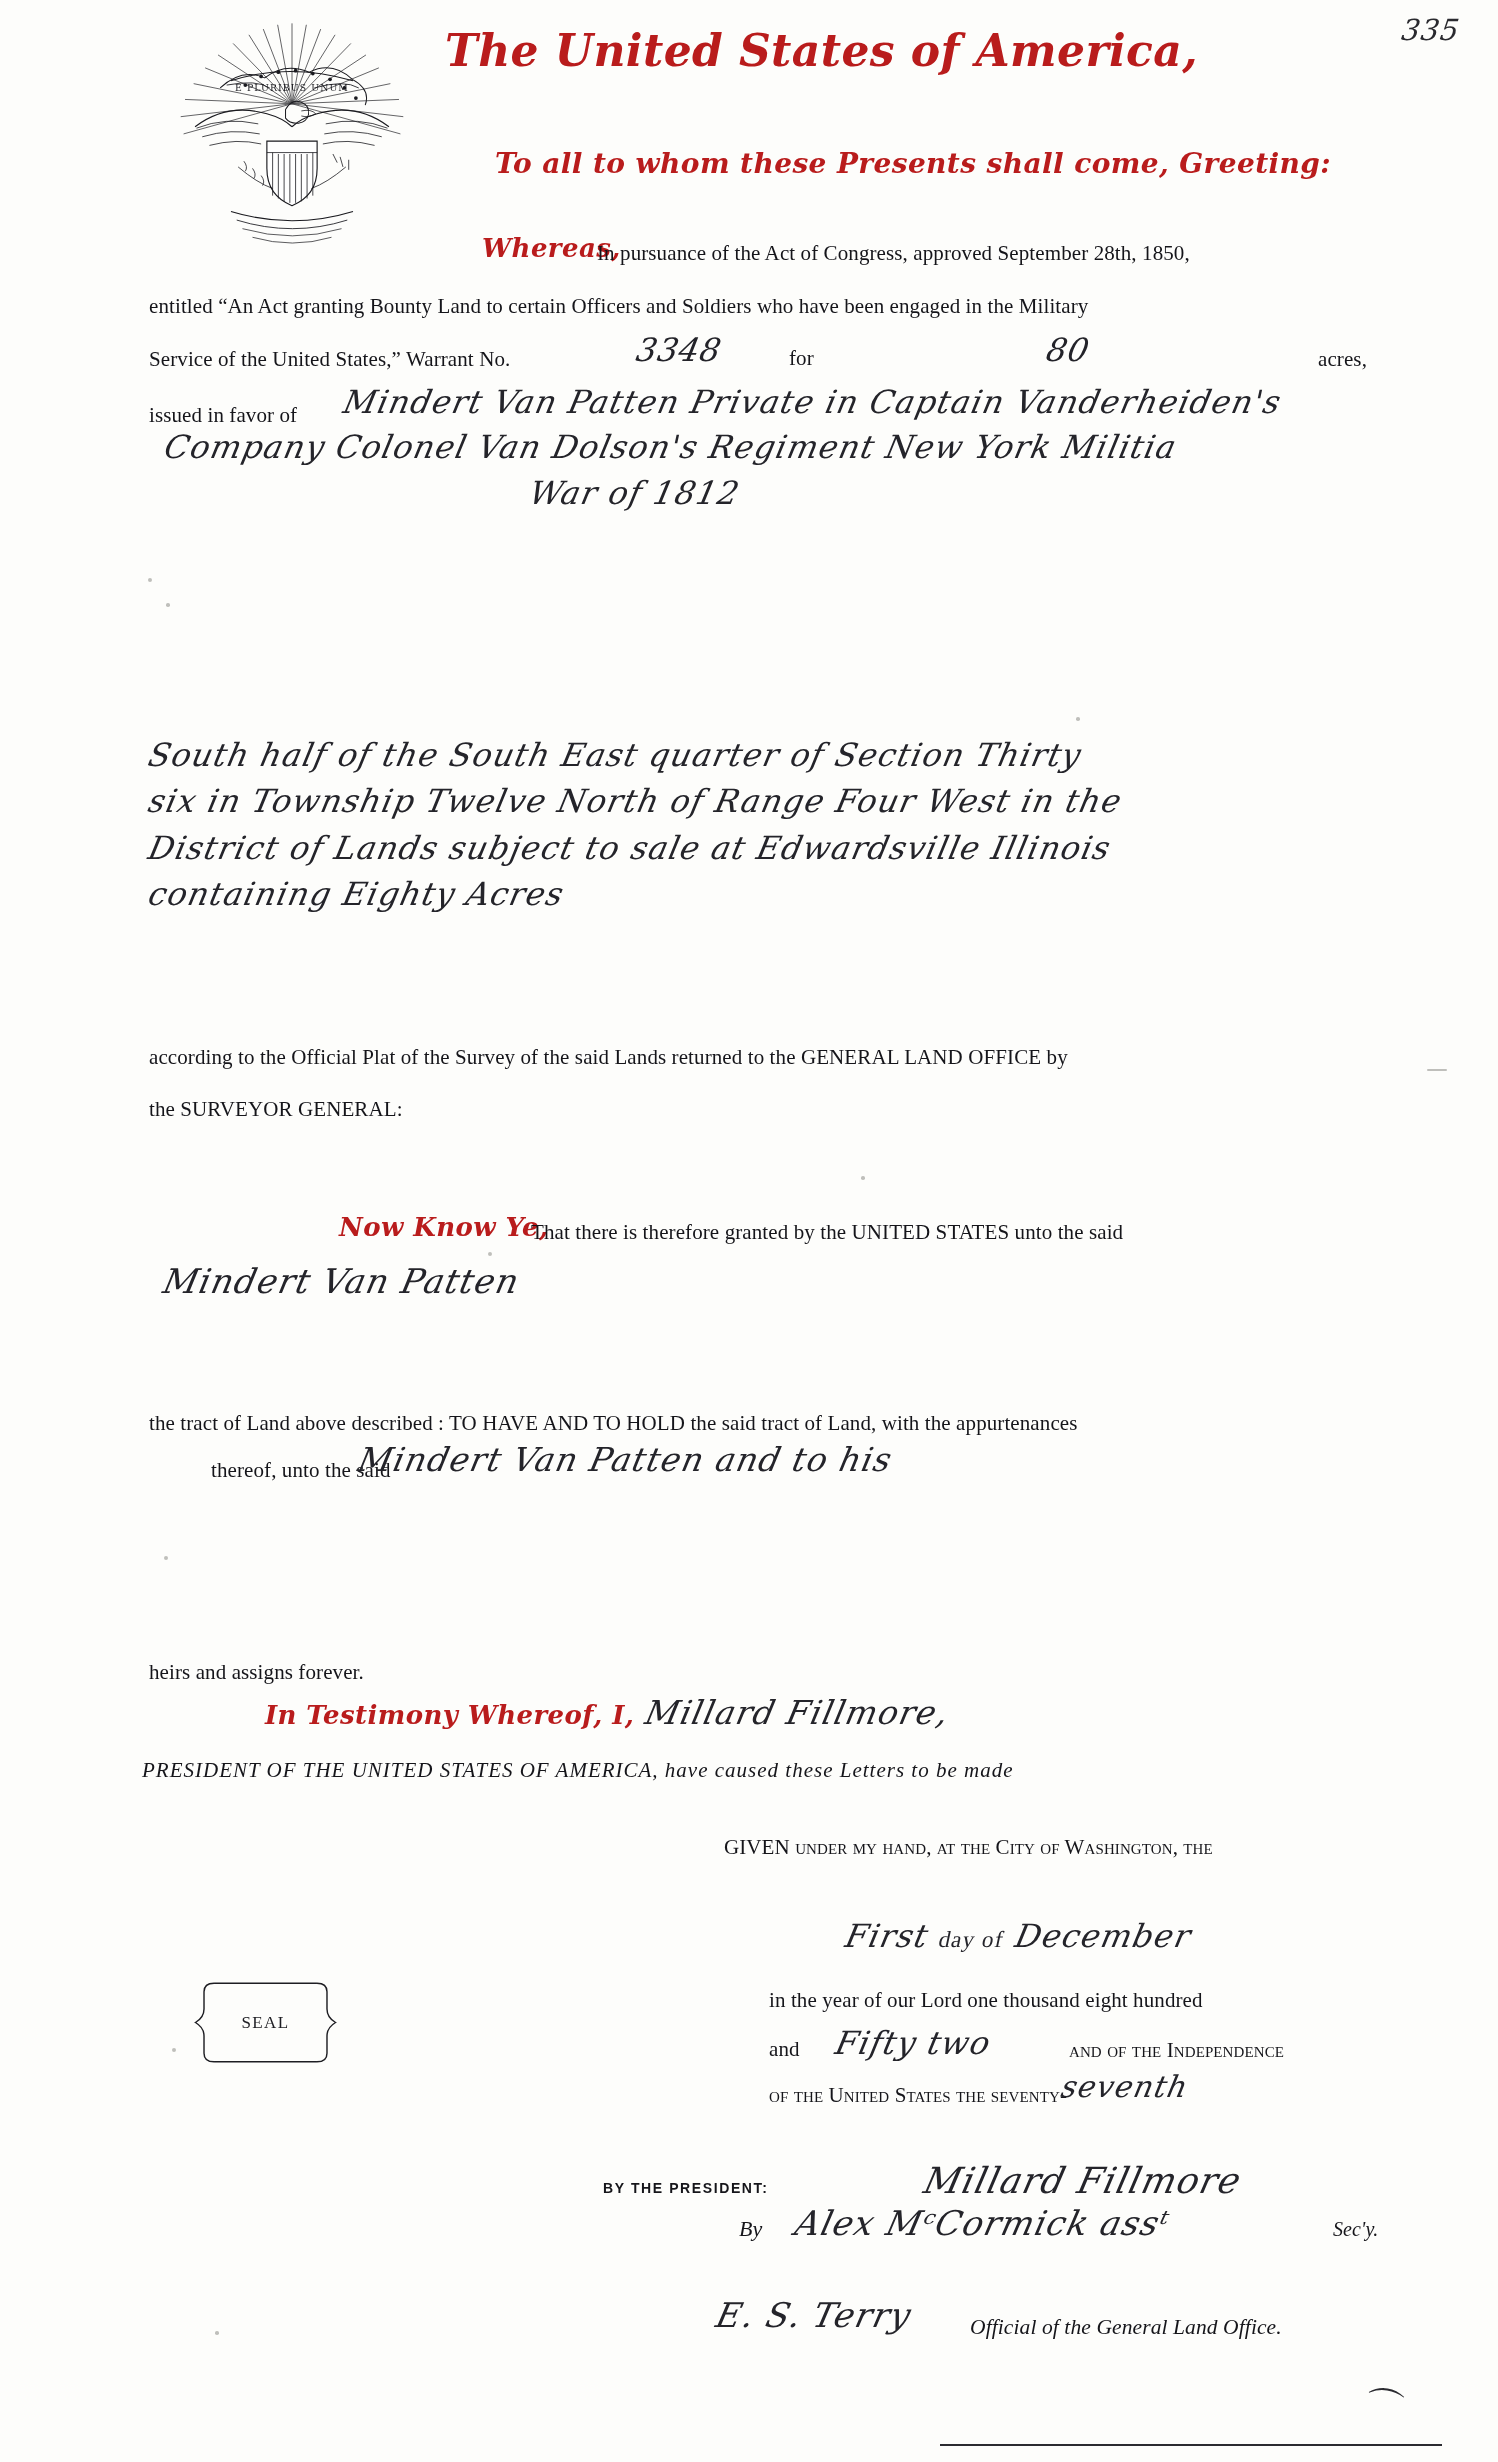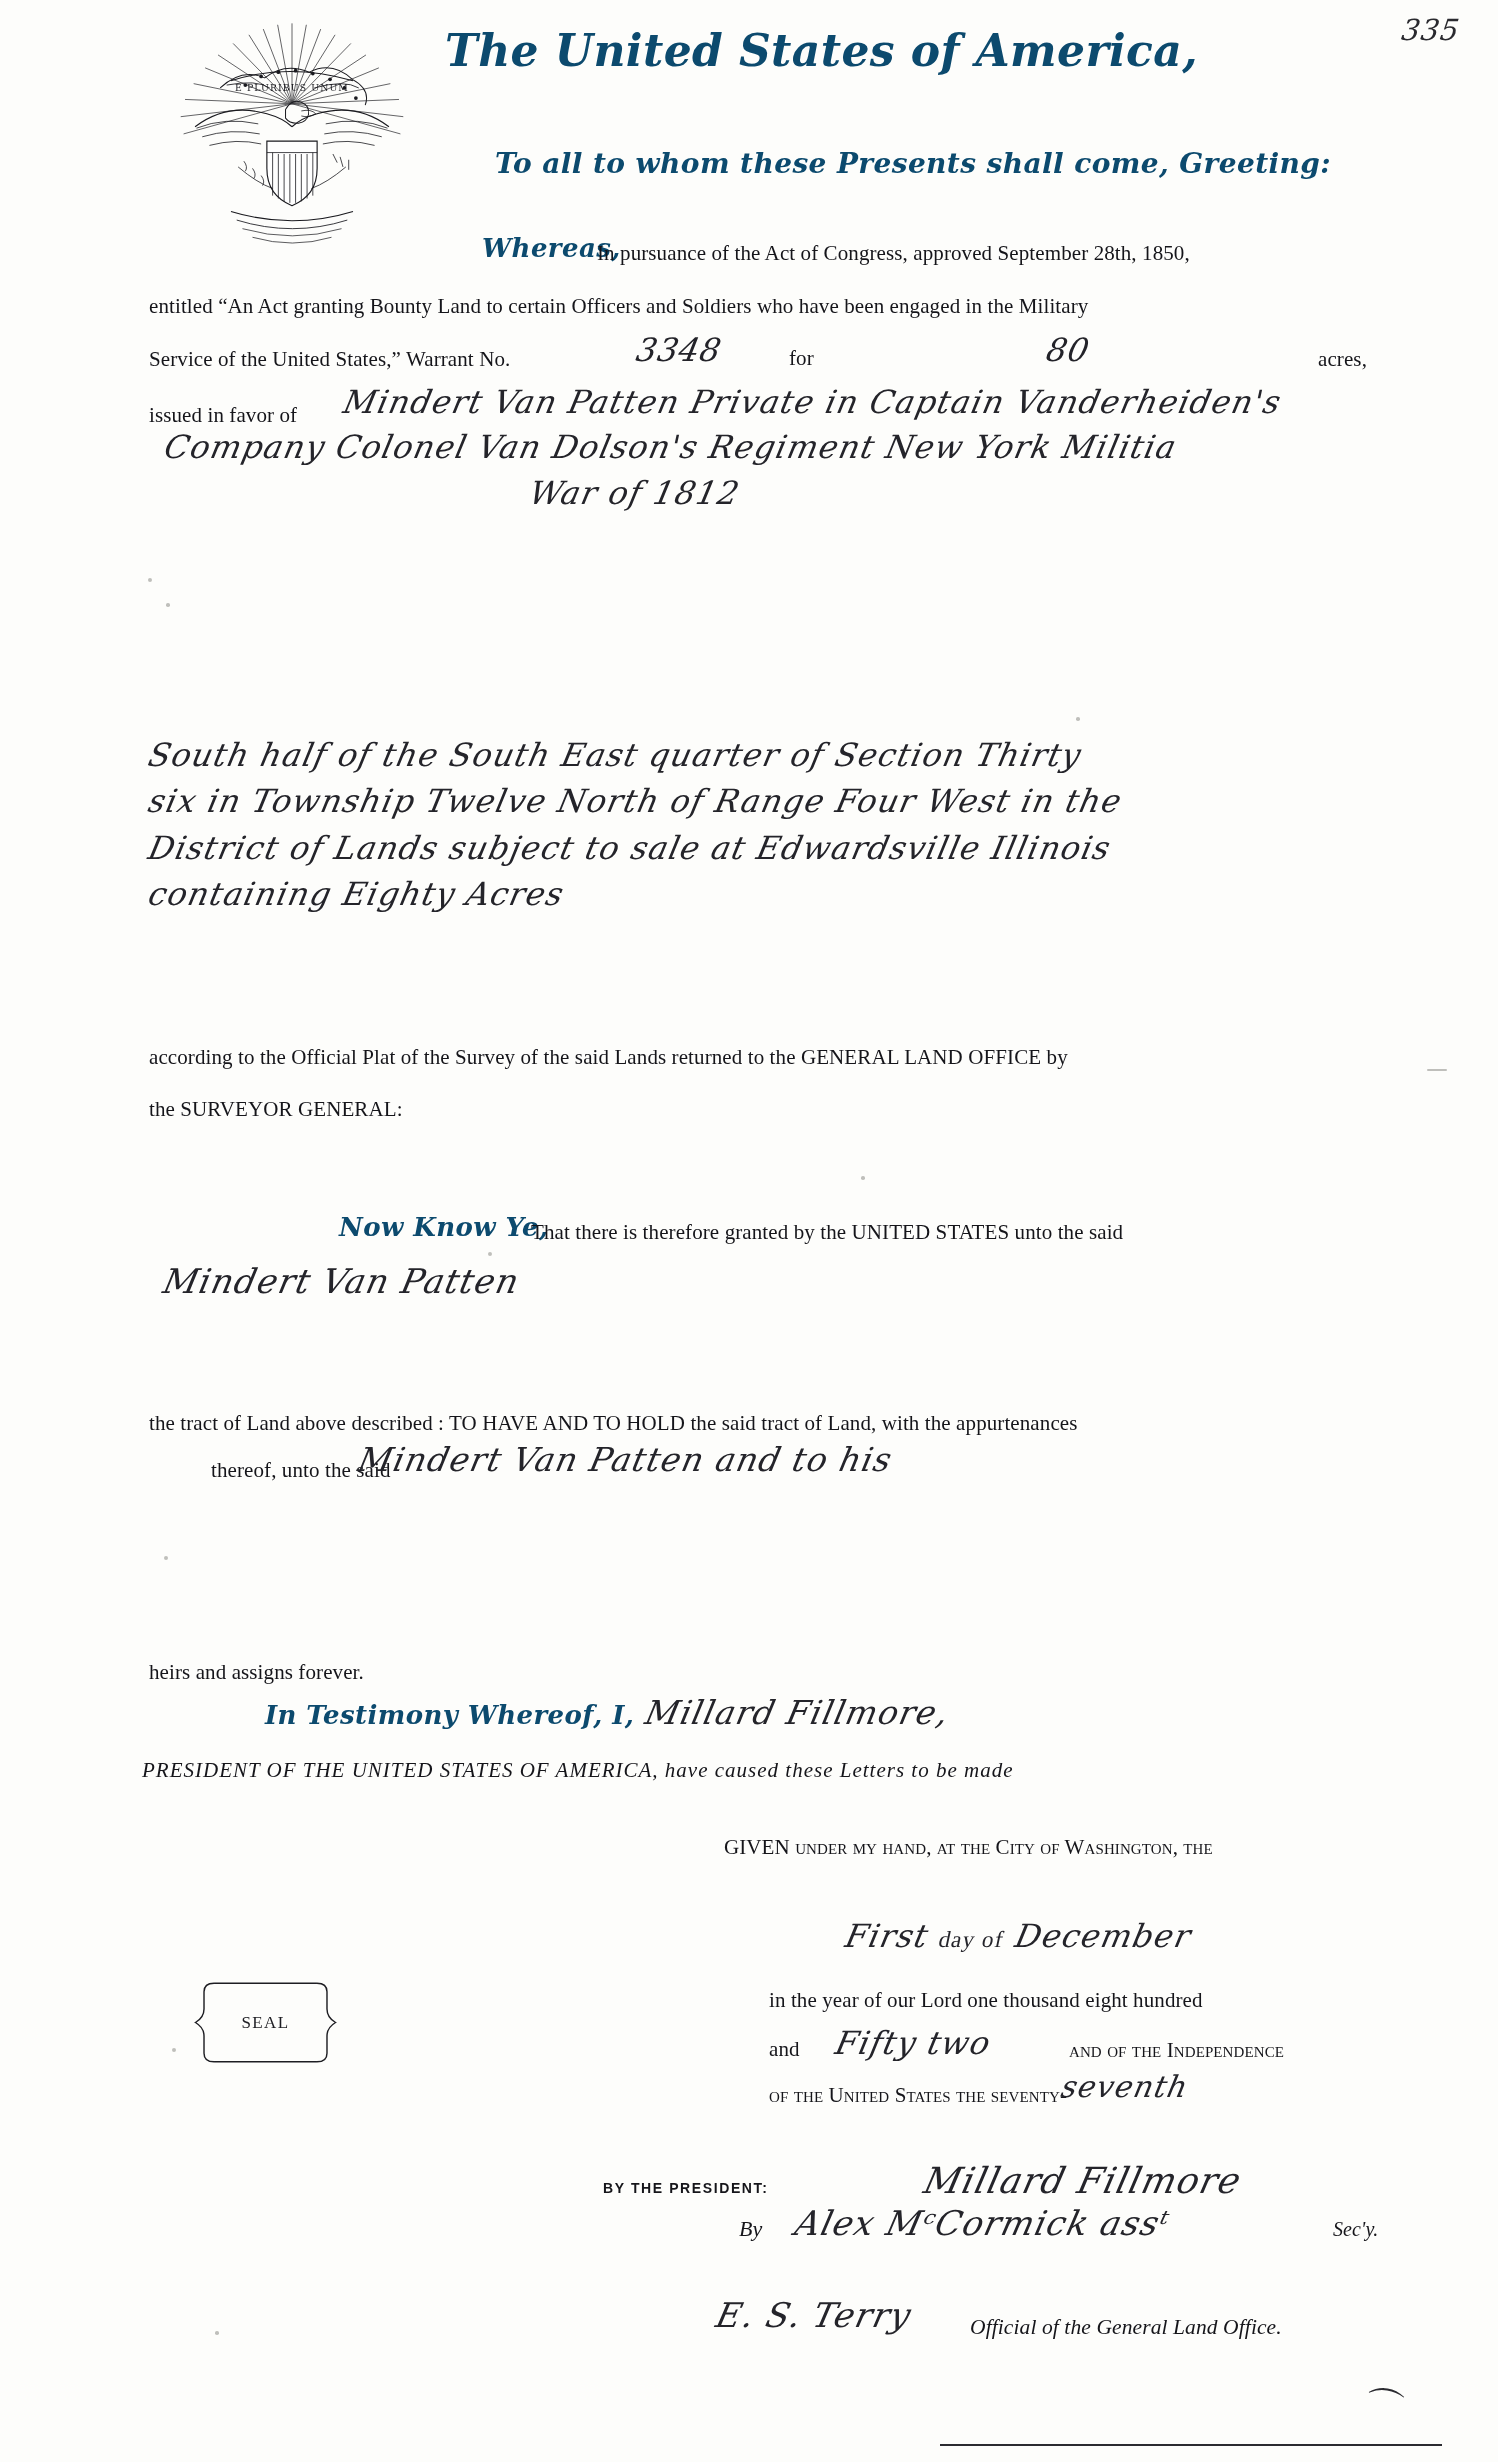--- a/index.html
+++ b/index.html
@@ -38,21 +38,21 @@
     font-family: "DejaVu Serif", serif;
     font-style: italic;
     color: #232329;
     transform: skewX(-11deg);
     letter-spacing: 0.7px;
   }
   .blackletter {
     font-family: "DejaVu Serif", serif;
     font-weight: bold;
     font-style: italic;
-    color: #0c4a6e;
+    color: #b91c1c;
     letter-spacing: 0.4px;
   }
   .smallcaps {
     font-variant: small-caps;
   }
 
   
   #page-number {
     position: absolute;
     top: 13px;

